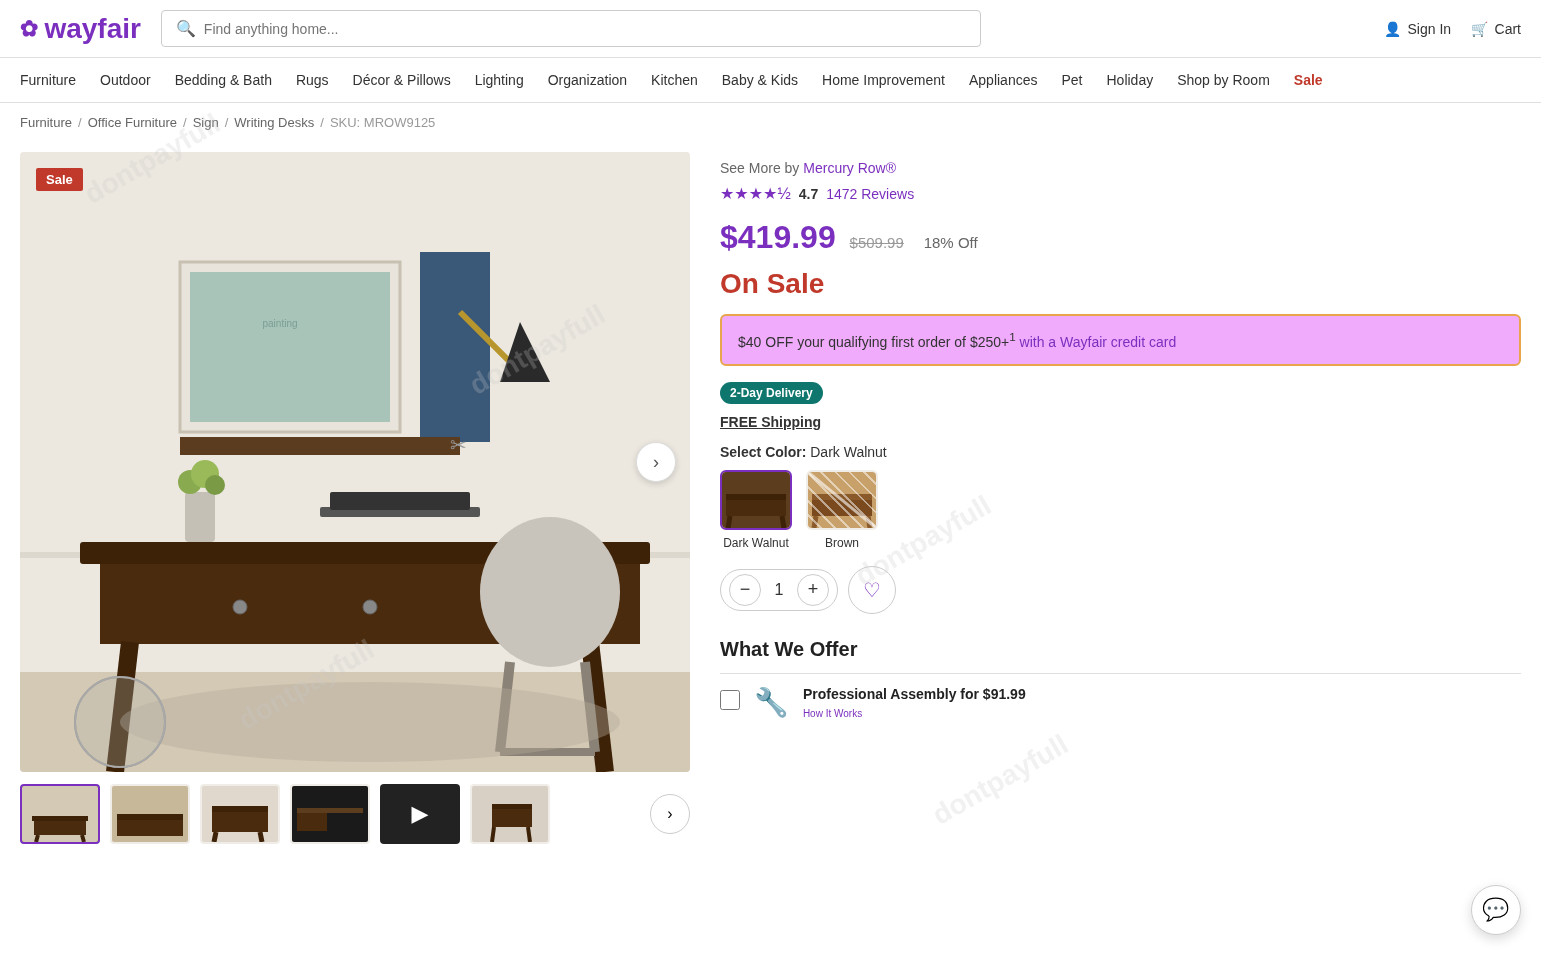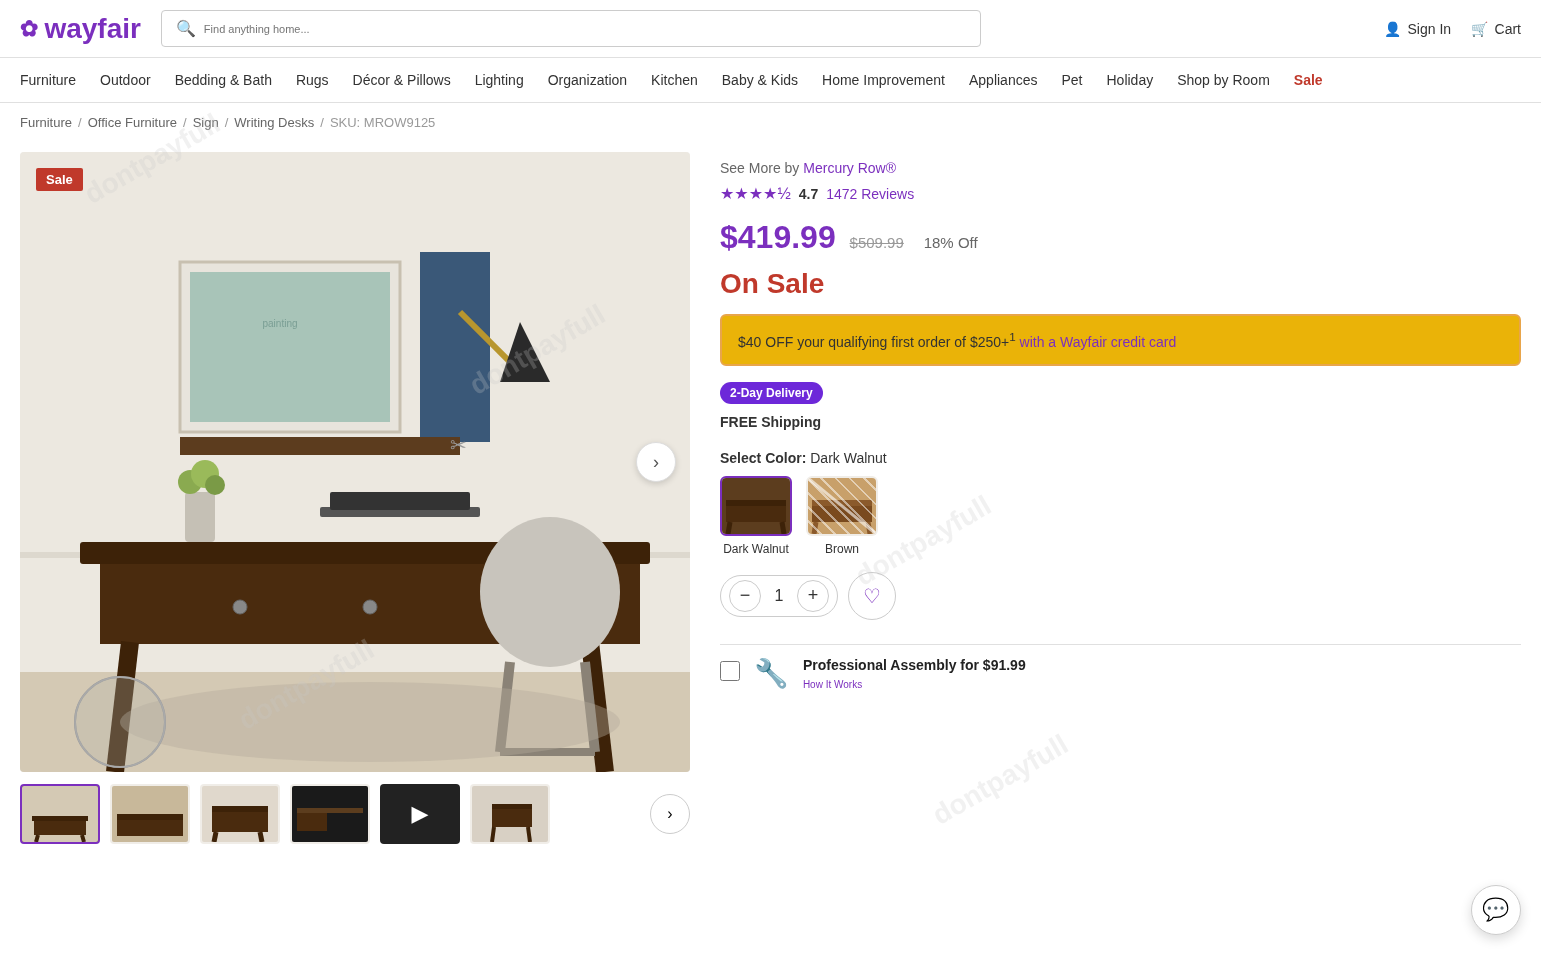--- a/index.html
+++ b/index.html
@@ -2,21 +2,21 @@
 <html><head>
   <meta charset="utf-8">
   <style>
     * { box-sizing: border-box; margin: 0; padding: 0; }
     body { font-family: -apple-system, BlinkMacSystemFont, 'Segoe UI', sans-serif; background: #fff; color: #333; font-size: 14px; }
 
     
     .header { display: flex; align-items: center; padding: 10px 20px; border-bottom: 1px solid #e0e0e0; gap: 20px; }
     .logo { display: flex; align-items: center; gap: 6px; font-size: 28px; font-weight: 700; color: #7B2FBE; text-decoration: none; cursor: pointer; }
     .search-bar { flex: 1; display: flex; align-items: center; border: 1px solid #ccc; border-radius: 4px; padding: 8px 14px; gap: 8px; max-width: 820px; }
-    .search-bar input { border: none; outline: none; font-size: 11px; flex: 1; color: #701a75; }
+    .search-bar input { border: none; outline: none; font-size: 14px; flex: 1; color: #701a75; }
     .header-actions { display: flex; align-items: center; gap: 20px; margin-left: auto; }
     .header-action { display: flex; align-items: center; gap: 6px; cursor: pointer; color: #333; font-size: 14px; }
 
     
     .nav { display: flex; align-items: center; padding: 0 20px; border-bottom: 1px solid #e0e0e0; gap: 24px; overflow-x: auto; white-space: nowrap; }
     .nav-item { padding: 14px 0; font-size: 14px; cursor: pointer; color: #333; text-decoration: none; }
     .nav-item.sale { color: #c0392b; font-weight: 600; }
 
     
     .breadcrumb { display: flex; align-items: center; gap: 6px; padding: 12px 20px; font-size: 13px; color: #666; }
@@ -50,26 +50,26 @@
     .reviews-link { color: #7B2FBE; text-decoration: none; font-size: 14px; }
 
     
     .price-section { margin-bottom: 14px; }
     .current-price { font-size: 32px; font-weight: 700; color: #7B2FBE; display: inline; }
     .original-price { font-size: 15px; color: #999; text-decoration: line-through; margin-left: 10px; }
     .discount-pct { font-size: 15px; color: #666; margin-left: 16px; }
     .on-sale-text { font-size: 28px; font-weight: 700; color: #c0392b; display: block; margin-top: 12px; }
 
     
-    .credit-offer { border: 2px solid #e8a54b; border-radius: 6px; padding: 14px 16px; margin-bottom: 16px; background: #eab308; font-size: 14px; color: #333; }
+    .credit-offer { border: 2px solid #e8a54b; border-radius: 6px; padding: 14px 16px; margin-bottom: 16px; background: #f0abfc; font-size: 14px; color: #333; }
     .credit-offer a { color: #7B2FBE; text-decoration: none; }
 
     
-    .delivery-badge { display: inline-flex; align-items: center; background: #6d28d9; color: #fff; font-size: 12px; font-weight: 600; padding: 4px 10px; border-radius: 12px; margin-bottom: 10px; }
-    .shipping-text { font-size: 14px; color: #333; margin-bottom: 20px; font-weight: 600; }
+    .delivery-badge { display: inline-flex; align-items: center; background: #0f766e; color: #fff; font-size: 12px; font-weight: 600; padding: 4px 10px; border-radius: 12px; margin-bottom: 10px; }
+    .shipping-text { font-size: 14px; color: #333; margin-bottom: 14px; font-weight: 600; text-decoration: underline; }
     .delivery-text { font-size: 14px; color: #333; margin-bottom: 16px; }
     .delivery-text strong { font-weight: 700; }
     .delivery-text a { color: #7B2FBE; text-decoration: none; }
 
     
     .color-section { margin-bottom: 16px; }
     .color-label { font-size: 14px; color: #333; margin-bottom: 10px; }
     .color-label strong { font-weight: 700; }
     .color-options { display: flex; gap: 14px; }
     .color-option { display: flex; flex-direction: column; align-items: center; gap: 6px; cursor: pointer; }
@@ -325,20 +325,21 @@
     <div class="cart-section">
       <div class="qty-control">
         <button class="qty-btn">−</button>
         <span class="qty-num">1</span>
         <button class="qty-btn">+</button>
       </div>
       <button class="wishlist-btn">♡</button>
     </div>
 
     <div class="offers-section">
+      <h2 class="offers-title">What We Offer</h2>
       <div class="offer-item">
         <input type="checkbox" class="offer-checkbox" style="">
         <span class="offer-icon">🔧</span>
         <div class="offer-text">
           <strong>Professional Assembly for $91.99</strong>
           <a href="#">How It Works</a>
         </div>
       </div>
     </div>
   </div>

